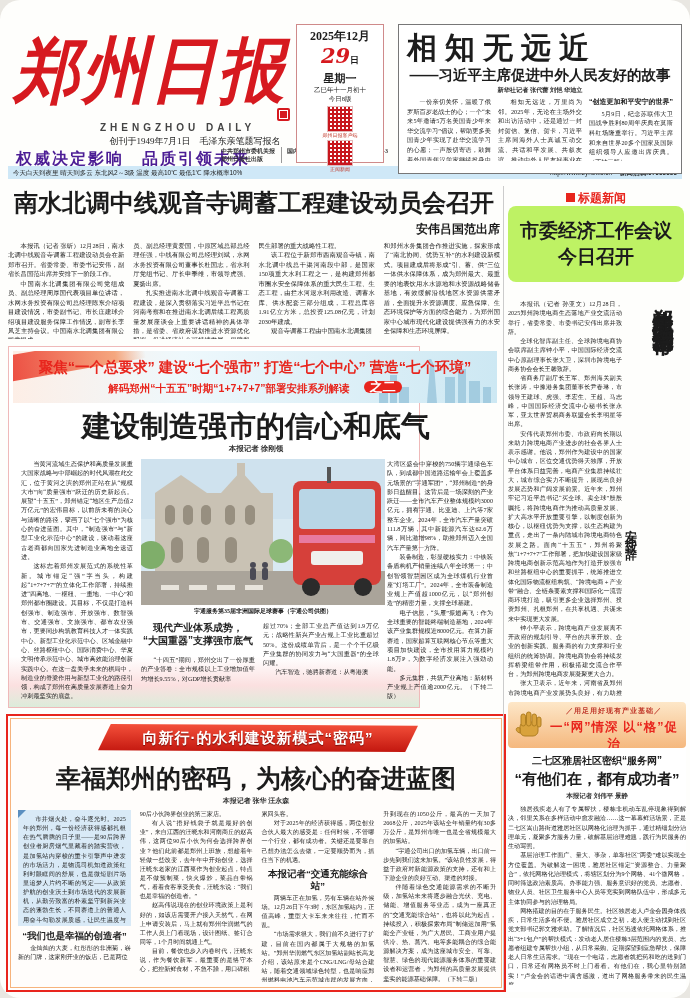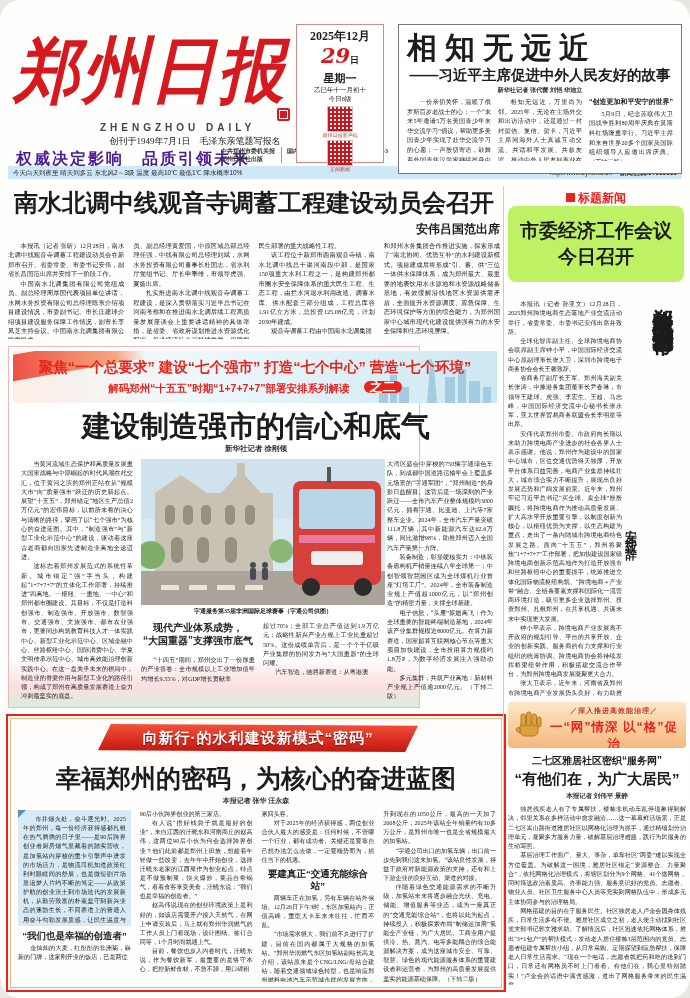--- a/index.html
+++ b/index.html
@@ -240,21 +240,21 @@
           <rect x="108" y="28" width="8" height="16"></rect>
         </g>
       </svg>
       <div class="l1">聚焦“一个总要求”  建设“七个强市”  打造“七个中心”  营造“七个环境”</div>
       <div class="l2">
         <span>解码郑州“十五五”时期“1+7+7+7”部署安排系列解读</span><span class="badge">之二</span>
       </div>
     </div>
 
     <div class="mfg-title">建设制造强市的信心和底气</div>
-    <div class="mfg-by">新华社记者 徐刚领</div>
+    <div class="mfg-by">本报记者 徐刚领</div>
 
     <div class="mfg-col just" style="left:12px;top:112px;width:112px;height:244px;">
       <div class="indent">当黄河流域生态保护和高质量发展重大国家战略与中部崛起的时代风潮在此交汇，位于黄河之滨的郑州正站在从“规模大市”向“质量强市”跃迁的历史新起点。展望“十五五”，郑州锚定“地区生产总值2万亿元”的宏伟目标，以前所未有的决心与清晰的路径，擘画了以“七个强市”为核心的奋进蓝图。其中，“制造强市”与“新型工业化示范中心”的建设，驱动着这座古老商都向国家先进制造业高地全速迈进。</div>
       <div class="indent">这标志着郑州发展范式的系统性革新。城市锚定“强”字当头，构建起“1+7+7+7”的立体化工作部署，持续推进“四高地、一枢纽、一重地、一中心”和郑州都市圈建设。其目标，不仅是打造科创强市、制造强市、开放强市、数智强市、交通强市、文旅强市、都市农业强市，更要同步构筑教育科技人才一体实践中心、新型工业化示范中心、区域金融中心、丝路枢纽中心、国际消费中心、华夏文明传承示范中心、城市高效能治理创新实践中心。在这一盘关乎未来的棋局中，制造业的脊梁作用与新型工业化的路径引领，构成了郑州在高质量发展赛道上奋力冲刺最坚实的底盘。</div>
     </div>
 
     <svg class="mfg-photo" viewBox="0 0 244 146" preserveAspectRatio="none">
       <rect width="244" height="146" fill="#d9e9f2"></rect>
       <rect y="0" width="244" height="60" fill="#cfe2ee"></rect>
       <g fill="#c9c2b4">
@@ -333,21 +333,21 @@
       </div>
       <div class="col just">
         <div>90后小伙跨界创业的第三家店。</div>
         <div class="indent">有人说“捂好钱袋子就是最好的创业”，来自江西的汪晓东和河南商丘的赵高伟，这两位90后小伙为何会选择跨界创业？他们此前都是郑州上班族，想趁着年轻做一些改变，去年年中开始创业，选择汪晓东老家的江西菜作为创业起点，特点是不做预制菜，快火爆炒，菜品自带锅气，看着食客享受美食，汪晓东说：“我们也是幸福的创造者。”</div>
         <div class="indent">赵高伟说现在的创业环境政策上是利好的，如该店需要开户接入天然气，在网上申请安装后，马上就有郑州华润燃气的工作人员上门看现场，设计图纸、签订合同等，1个月时间就通上气。</div>
         <div class="indent">目前，餐饮也步入内卷时代，汪晓东说，作为餐饮新军，最重要的是恪守本心，把控新鲜食材，不急不躁，用口碑积</div>
       </div>
       <div class="col just">
         <div>累回头客。</div>
         <div class="indent">对于2025年的经济获得感，两位创业合伙人最大的感受是：任何时候，不管哪一个行业，都有成功者。关键还是要靠自己想办法怎么去做，一定要顺势而为，抓住当下的机遇。</div>
-        <div class="sub2">要建真正“交通充能综合站”</div>
+        <div class="sub2">本报记者“交通充能综合站”</div>
         <div class="indent">两辆车正在加氢，另有车辆在站外候场。12月26日下午3时，东区加氢站内，正值高峰，重型大卡车来来往往，忙而不乱。</div>
         <div class="indent">“市场需求很大，我们前不久进行了扩建，目前在国内都属于大规格的加氢站。”郑州华润燃气东区加氢站副站长高龙介绍，该站原来是个CNG/LNG/母站合建站，随着交通领域绿色转型，也是响应郑州燃料电池汽车示范城市群的发展方向，2023年1月，该站改建成加氢站，日均加氢量也从第一年的500多公斤提</div>
       </div>
       <div class="col just">
         <div>升到现在的1050公斤，最高的一天加了2668公斤，2025年该站全年销量约有30多万公斤，是郑州市唯一也是全省规模最大的加氢站。</div>
         <div class="indent">“宇通公司出口的加氢车辆，出口前一步先到我们这来加氢。”该站良性发展，得益于政府对新能源政策的支持，还有和上下游企业的良好互动、渠道的对接。</div>
         <div class="indent">伴随着绿色交通能源需求的不断升级，加氢站未来将逐步融合光伏、充电、储能、增值服务等业态，成为一座真正的“交通充能综合站”，也将以此为起点，持续投入，积极探索布局“制储运加用”氢能全产业链，为广大居民、工商业用户提供冷、热、蒸汽、电等多能耦合的综合能源解决方案，成为这座城市安全、可靠、智慧、绿色的现代能源服务体系的重要建设者和运营者，为郑州的高质量发展提供坚实的能源基础保障。（下转二版）</div>
       </div>
     </div>
   </div>
@@ -380,26 +380,26 @@
         <g fill="#d9a23c" stroke="#b07f22" stroke-width="1">
           <rect x="8" y="14" width="18" height="14" rx="5"></rect>
           <rect x="9" y="6" width="4.5" height="12" rx="2.2"></rect>
           <rect x="14.5" y="4" width="4.5" height="14" rx="2.2"></rect>
           <rect x="20" y="6" width="4.5" height="12" rx="2.2"></rect>
           <rect x="25" y="9" width="4" height="10" rx="2"></rect>
           <path d="M8 20 C3 18 3 24 8 25 Z"></path>
         </g>
       </svg>
       <div class="txts">
-        <div class="cm-b1">／深入推进高效能治理／</div>
+        <div class="cm-b1">／用足用好现有产业基础／</div>
         <div class="cm-b2">一“网”情深 以“格”促治</div>
       </div>
     </div>
     <div class="cm-kicker">二七区雅居社区密织“服务网”</div>
-    <div class="cm-title">“有他们在，为广大居民”</div>
+    <div class="cm-title">“有他们在，都有成功者”</div>
     <div class="cm-by">本报记者 刘伟平 景静</div>
     <div class="cm-body just">
       <div class="indent">独居残疾老人有了专属帮扶，楼栋非机动车乱停现象得到解决，邻里关系在多样活动中愈发融洽……这一幕幕鲜活场景，正是二七区嵩山路街道雅居社区以网格化治理为抓手，通过精细划分治理单元，凝聚多方服务力量，破解基层治理难题，践行为民服务的生动写照。</div>
       <div class="indent">基层治理工作面广、量大、事杂，单靠社区“两委”难以实现全方位覆盖。为破解这一困境，雅居社区锚定“资源整合、力量聚合”，依托网格化治理模式，将辖区划分为9个网格、41个微网格，同时筛选政治素质高、办事能力强、服务意识好的党员、志愿者、物业人员、社区卫生服务中心人员等充实到网格队伍中，形成多元主体协同参与的治理格局。</div>
       <div class="indent">网格搭建的目的在于服务民生。社区独居老人卢金会因身体残疾，日常生活多有不便。雅居社区成立之初，老人便主动找到社区党支部书记郭文雅求助。了解情况后，社区迅速依托网格体系，推出“3+1包户”的帮扶模式：发动老人居住楼栋3层范围内的党员、志愿者组建专属帮扶小组，从日常采购、定期探望到应急帮扶，保障老人日常生活需求。“现在一个电话，志愿者就把药和吃的送到门口，日常还有网格员不时上门看看。有他们在，我心里特别踏实！”卢金会的话语中满含感激，道出了网格服务带来的民生温度。</div>
 
     </div>
   </div>
 
 </div>

